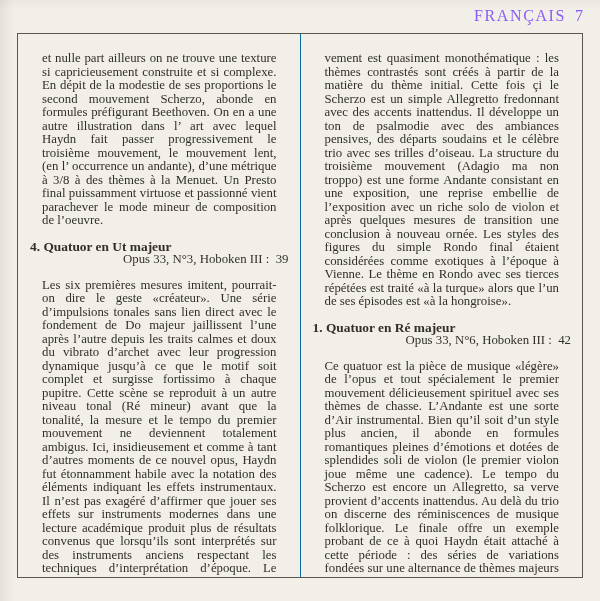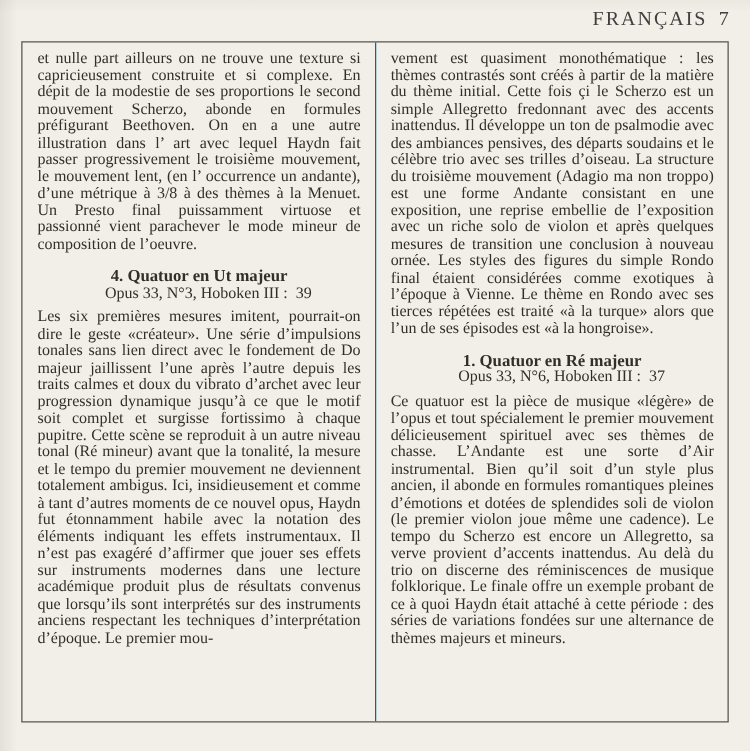--- a/index.html
+++ b/index.html
@@ -21,21 +21,21 @@
       linear-gradient(90deg, rgba(60,55,45,0.08), rgba(60,55,45,0) 14px),
       linear-gradient(180deg, rgba(60,55,45,0.04), rgba(60,55,45,0) 10px);
     pointer-events: none;
   }
   .page-header {
     position: absolute;
     top: 7px;
     right: 17px;
     font-size: 16px;
     letter-spacing: 1.6px;
-    color: #404040;
+    color: #8b5cf6;
     white-space: nowrap;
   }
   .page-header .page-num { margin-left: 9px; letter-spacing: 0; }
   .content-box {
     position: absolute;
     left: 17px;
     top: 33px;
     width: 566px;
     height: 545px;
     border: 1px solid #5a554d;
@@ -45,31 +45,31 @@
   }
   .col {
     flex: 1 1 0;
     padding: 6px 11px 0 12px;
     font-size: 12.8px;
     line-height: 13.5px;
     text-align: justify;
     overflow: hidden;
   }
   .col-right { border-left: 1px solid #0369a1; }
-  .body-text { margin: 0; }
+  .body-text { margin: 12px; }
   .section-heading {
     font-size: 13.4px;
     font-weight: bold;
     margin: 12px 0 0 0;
-    text-align: center;
+    text-align: left;
   }
   .opus-line {
     margin: 0 0 6px 0;
     padding-left: 15px;
-    text-align: center;
+    text-align: right;
     white-space: pre-wrap;
   }
 </style>
 </head>
 <body>
 
 <div class="page">
 
   <div class="page-header">
     <span>FRANÇAIS</span><span class="page-num">7</span>
@@ -80,19 +80,19 @@
     <div class="col col-left">
       <p class="body-text">et nulle part ailleurs on ne trouve une texture si capricieusement construite et si complexe. En dépit de la modestie de ses proportions le second mouvement Scherzo, abonde en formules préfigurant Beethoven. On en a une autre illustration dans l’ art avec lequel Haydn fait passer progressivement le troisième mouvement, le mouvement lent, (en l’ occurrence un andante), d’une métrique à 3/8 à des thèmes à la Menuet. Un Presto final puissamment virtuose et passionné vient parachever le mode mineur de composition de l’oeuvre.</p>
       <h3 class="section-heading">4. Quatuor en Ut majeur</h3>
       <div class="opus-line">Opus 33, N°3, Hoboken III :  39</div>
       <p class="body-text">Les six premières mesures imitent, pourrait-on dire le geste «créateur». Une série d’impulsions tonales sans lien direct avec le fondement de Do majeur jaillissent l’une après l’autre depuis les traits calmes et doux du vibrato d’archet avec leur progression dynamique jusqu’à ce que le motif soit complet et surgisse fortissimo à chaque pupitre. Cette scène se reproduit à un autre niveau tonal (Ré mineur) avant que la tonalité, la mesure et le tempo du premier mouvement ne deviennent totalement ambigus. Ici, insidieusement et comme à tant d’autres moments de ce nouvel opus, Haydn fut étonnamment habile avec la notation des éléments indiquant les effets instrumentaux. Il n’est pas exagéré d’affirmer que jouer ses effets sur instruments modernes dans une lecture académique produit plus de résultats convenus que lorsqu’ils sont interprétés sur des instruments anciens respectant les techniques d’interprétation d’époque. Le premier mou-</p>
     </div>
 
     <div class="col col-right">
       <p class="body-text">vement est quasiment monothématique : les thèmes contrastés sont créés à partir de la matière du thème initial. Cette fois çi le Scherzo est un simple Allegretto fredonnant avec des accents inattendus. Il développe un ton de psalmodie avec des ambiances pensives, des départs soudains et le célèbre trio avec ses trilles d’oiseau. La structure du troisième mouvement (Adagio ma non troppo) est une forme Andante consistant en une exposition, une reprise embellie de l’exposition avec un riche solo de violon et après quelques mesures de transition une conclusion à nouveau ornée. Les styles des figures du simple Rondo final étaient considérées comme exotiques à l’époque à Vienne. Le thème en Rondo avec ses tierces répétées est traité «à la turque» alors que l’un de ses épisodes est «à la hongroise».</p>
       <h3 class="section-heading">1. Quatuor en Ré majeur</h3>
-      <div class="opus-line">Opus 33, N°6, Hoboken III :  37</div>
+      <div class="opus-line">Opus 33, N°6, Hoboken III :  42</div>
       <p class="body-text">Ce quatuor est la pièce de musique «légère» de l’opus et tout spécialement le premier mouvement délicieusement spirituel avec ses thèmes de chasse. L’Andante est une sorte d’Air instrumental. Bien qu’il soit d’un style plus ancien, il abonde en formules romantiques pleines d’émotions et dotées de splendides soli de violon (le premier violon joue même une cadence). Le tempo du Scherzo est encore un Allegretto, sa verve provient d’accents inattendus. Au delà du trio on discerne des réminiscences de musique folklorique. Le finale offre un exemple probant de ce à quoi Haydn était attaché à cette période : des séries de variations fondées sur une alternance de thèmes majeurs et mineurs.</p>
     </div>
 
   </div>
 
 </div>
 
 </body></html>

